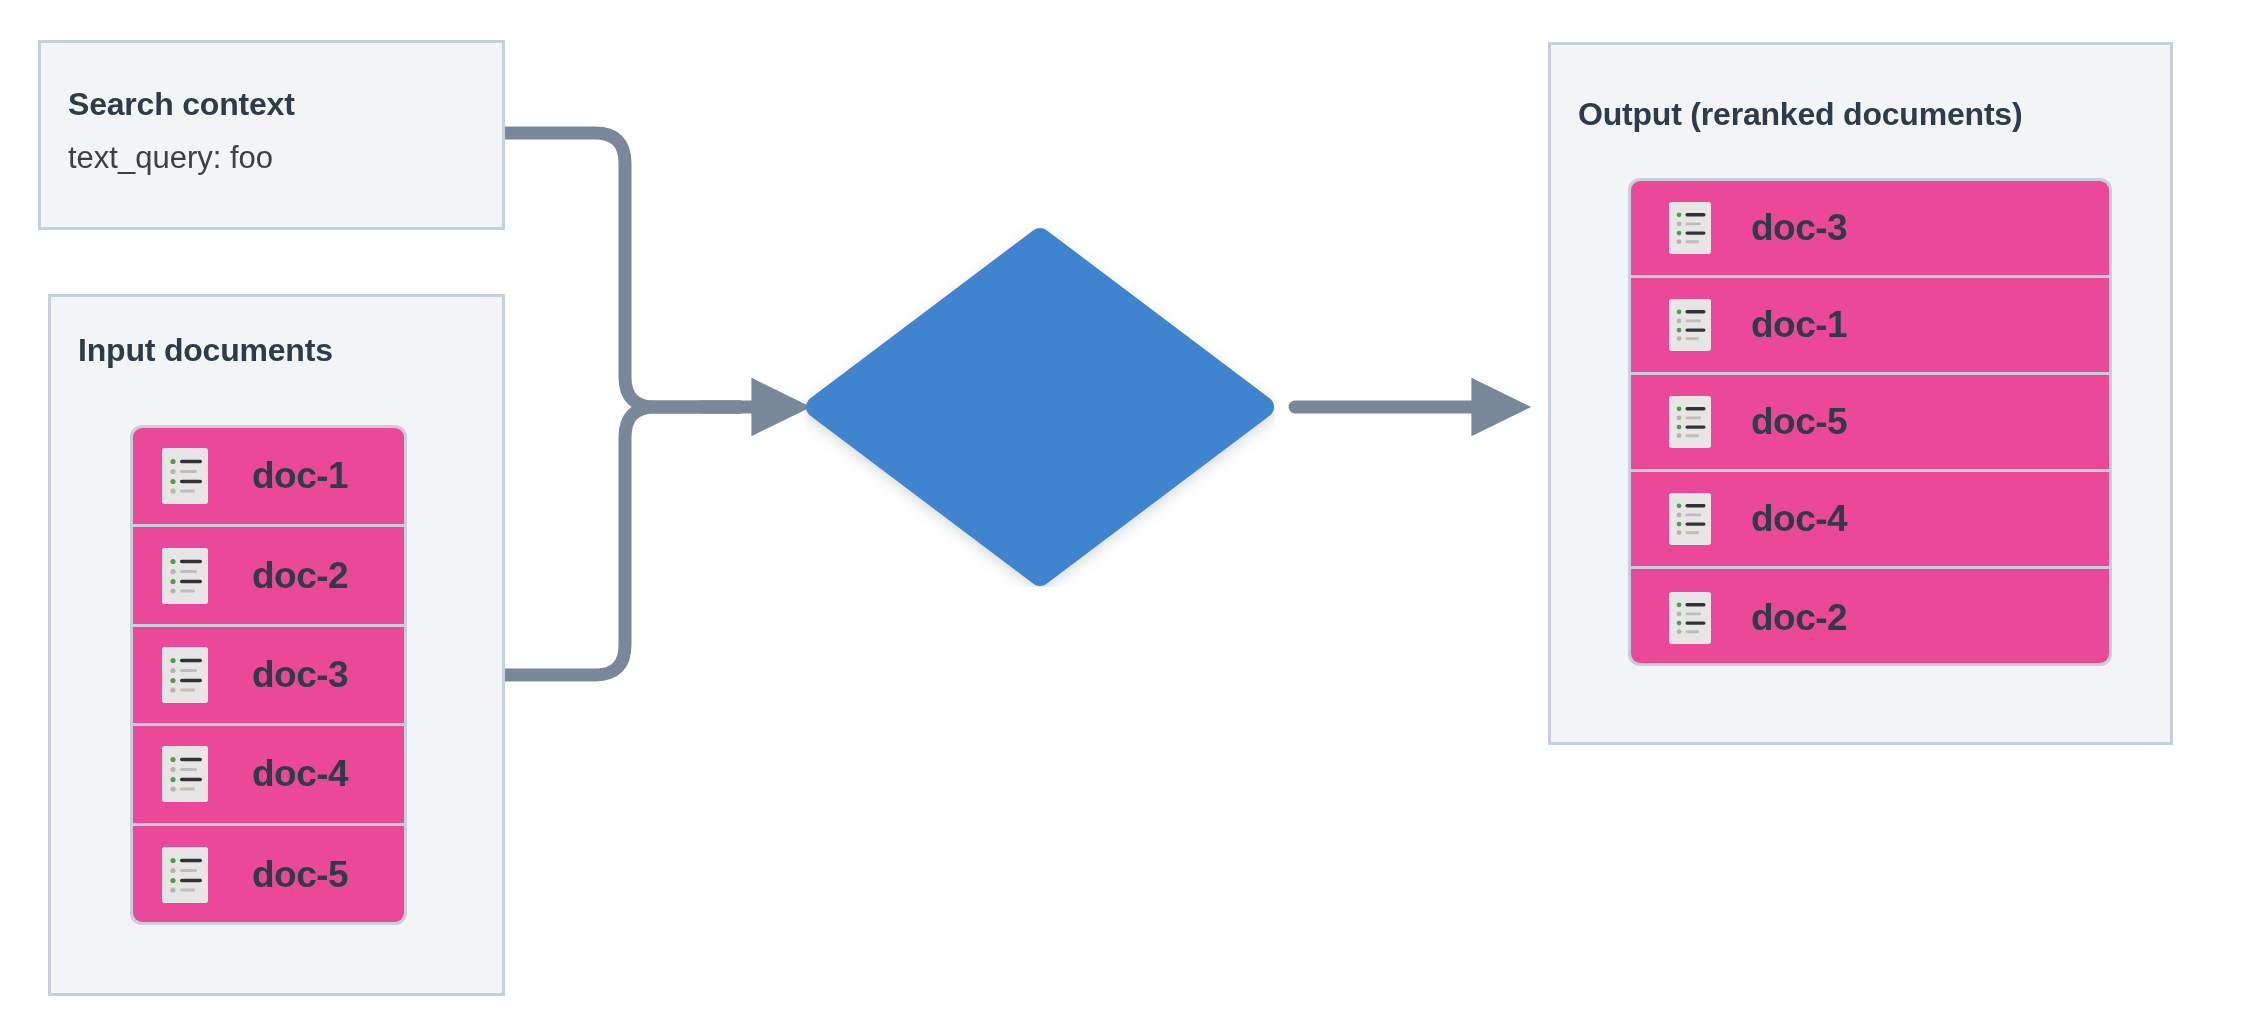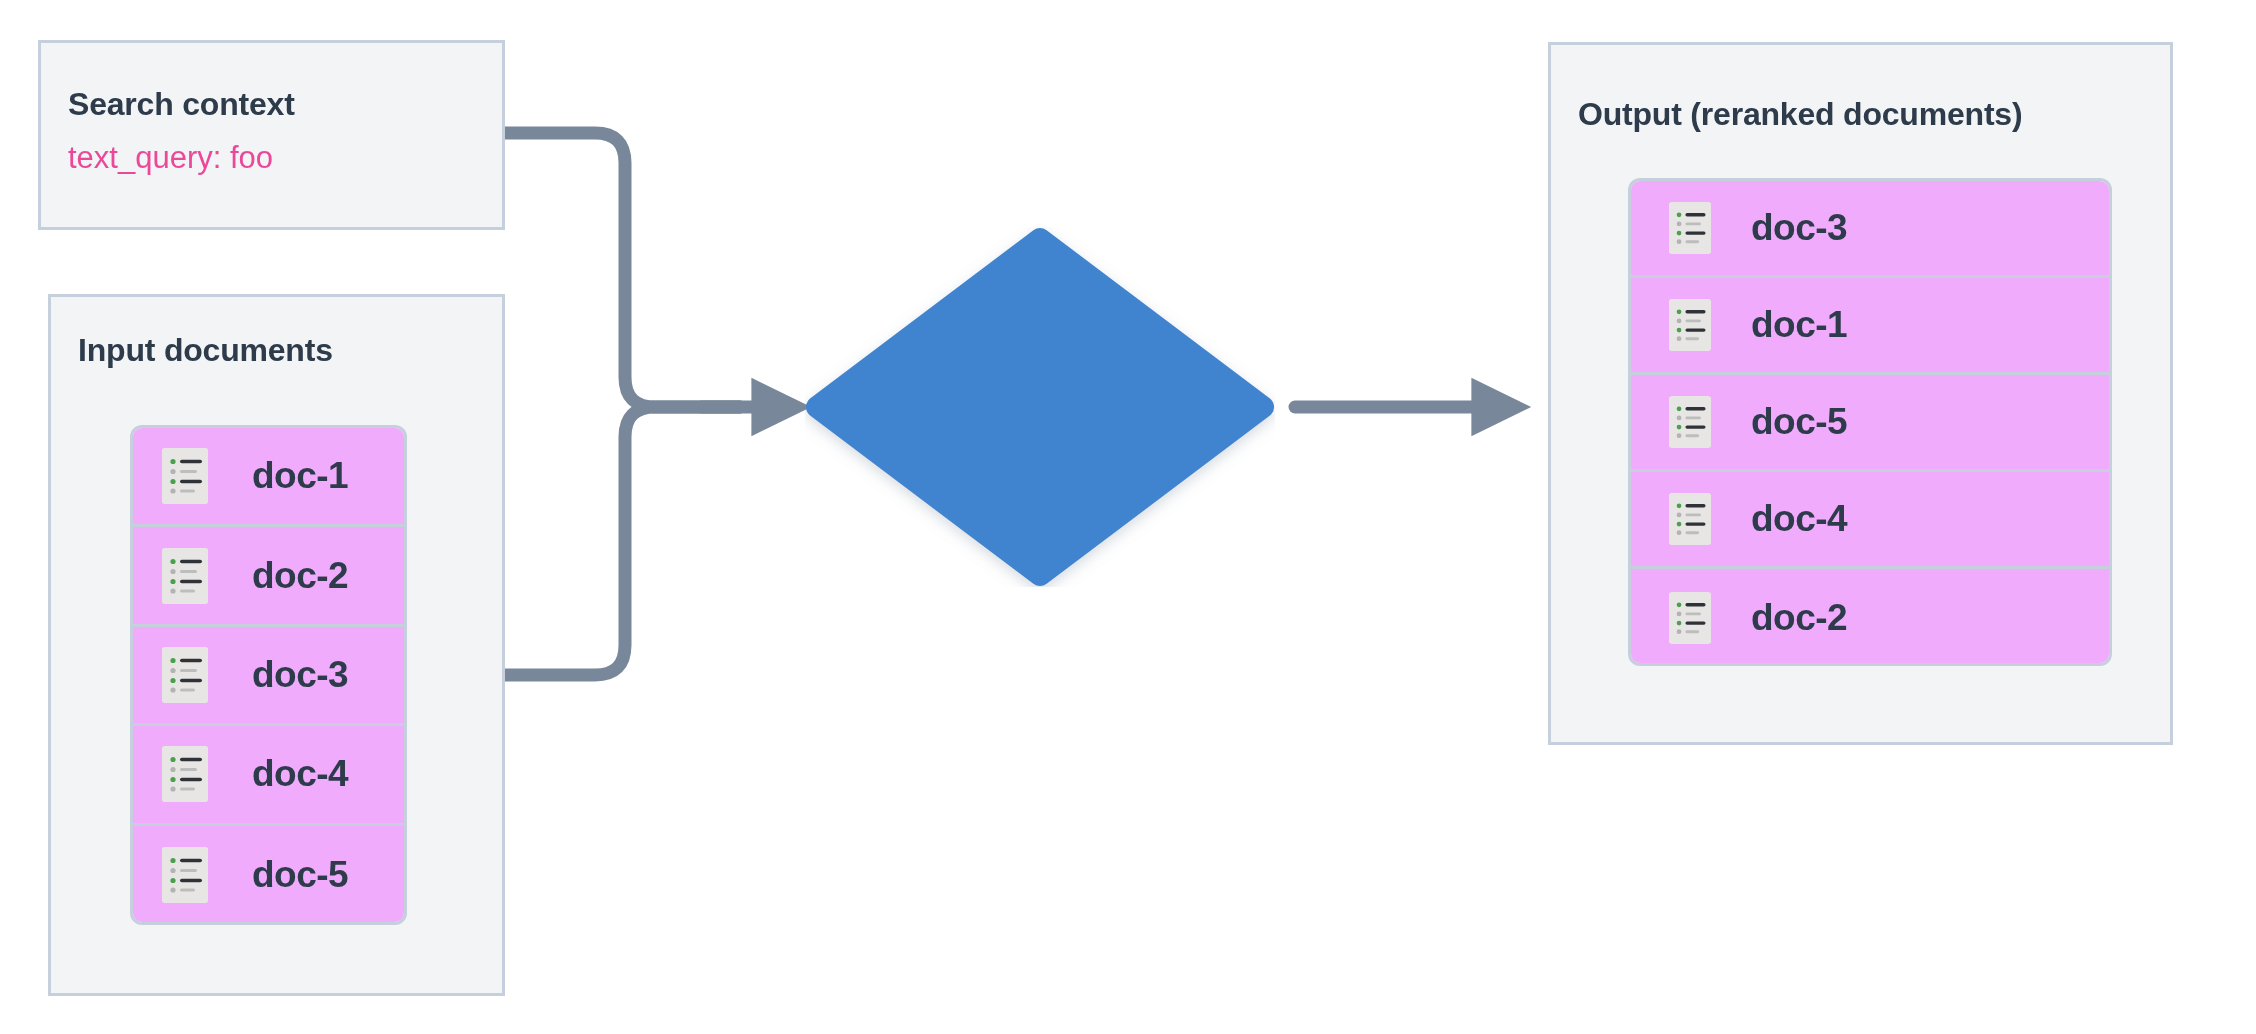--- a/index.html
+++ b/index.html
@@ -34,21 +34,21 @@
     font-weight: bold;
     color: #2d3b4a;
     font-size: 32px;
     letter-spacing: -0.2px;
     white-space: nowrap;
   }
 
   .panel-subtitle {
     position: absolute;
     font-size: 31px;
-    color: #ec4899;
+    color: #404040;
     font-weight: normal;
     white-space: nowrap;
   }
 
   
   #search-context-panel {
     left: 38px;
     top: 40px;
     width: 467px;
     height: 190px;
@@ -107,21 +107,21 @@
     top: 178px;
     width: 484px;
     height: 488px;
   }
 
   .doc-row {
     display: flex;
     align-items: center;
     box-sizing: border-box;
     border-bottom: 3px solid #c5d0dc;
-    background: #f0abfc;
+    background: #ec4899;
   }
   .doc-row:last-child { border-bottom: none; }
 
   #input-doc-list .doc-row { height: 99.4px; padding-left: 29px; }
   #output-doc-list .doc-row { height: 97px; padding-left: 38px; }
 
   .doc-icon {
     flex: 0 0 auto;
     background: #e7e6e4;
     border-radius: 3px;

